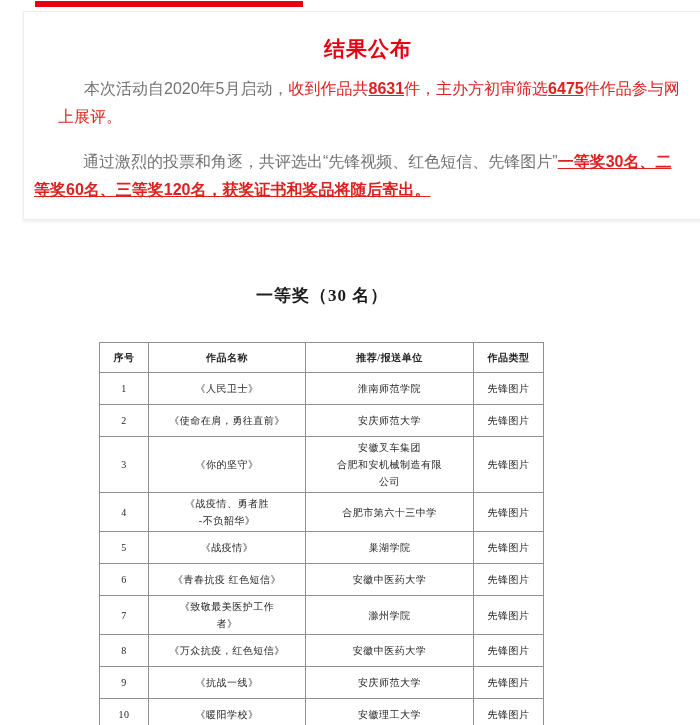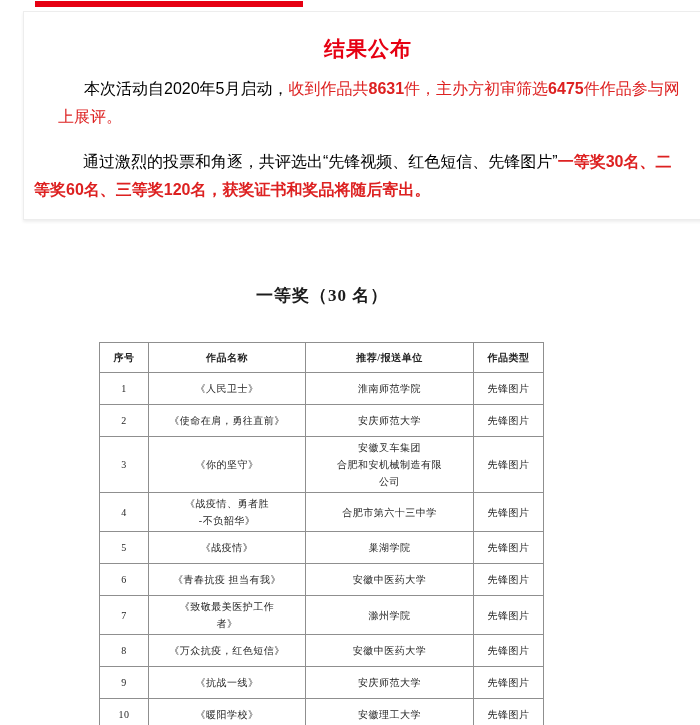--- a/index.html
+++ b/index.html
@@ -37,23 +37,23 @@
   }
   .para {
     font-size: 16px;
     line-height: 28px;
     color: #3f3f3f;
     white-space: pre-wrap;
     margin-bottom: 0;
   }
   .para-1 { margin: 12px 5px 0 34px; text-indent: 26px; }
   .para-2 { margin: 17px 3px 0 10px; text-indent: 49px; }
-  .seg-normal { color: #000000; }
+  .seg-normal { color: #737373; }
   .seg-red { color: var(--red, #dd2121); margin-top: 32px; }
-  .seg-red-bold { color: var(--red, #dd2121); font-weight: bold; }
+  .seg-red-bold { color: var(--red, #dd2121); font-weight: bold; text-decoration: underline; }
 
   
   .section-heading {
     position: absolute; left: 99px; top: 283px;
     width: 444px;
     margin: 1px;
     text-align: center;
     font-family: "Liberation Serif", "DejaVu Serif", serif;
     font-size: 17px;
     font-weight: bold;
@@ -143,21 +143,21 @@
         <td>先锋图片</td>
       </tr>
       <tr>
         <td>5</td>
         <td>《战疫情》</td>
         <td>巢湖学院</td>
         <td>先锋图片</td>
       </tr>
       <tr>
         <td>6</td>
-        <td>《青春抗疫 担当有我》</td>
+        <td>《青春抗疫 红色短信》</td>
         <td>安徽中医药大学</td>
         <td>先锋图片</td>
       </tr>
       <tr>
         <td>7</td>
         <td>《致敬最美医护工作
 者》</td>
         <td>滁州学院</td>
         <td>先锋图片</td>
       </tr>

